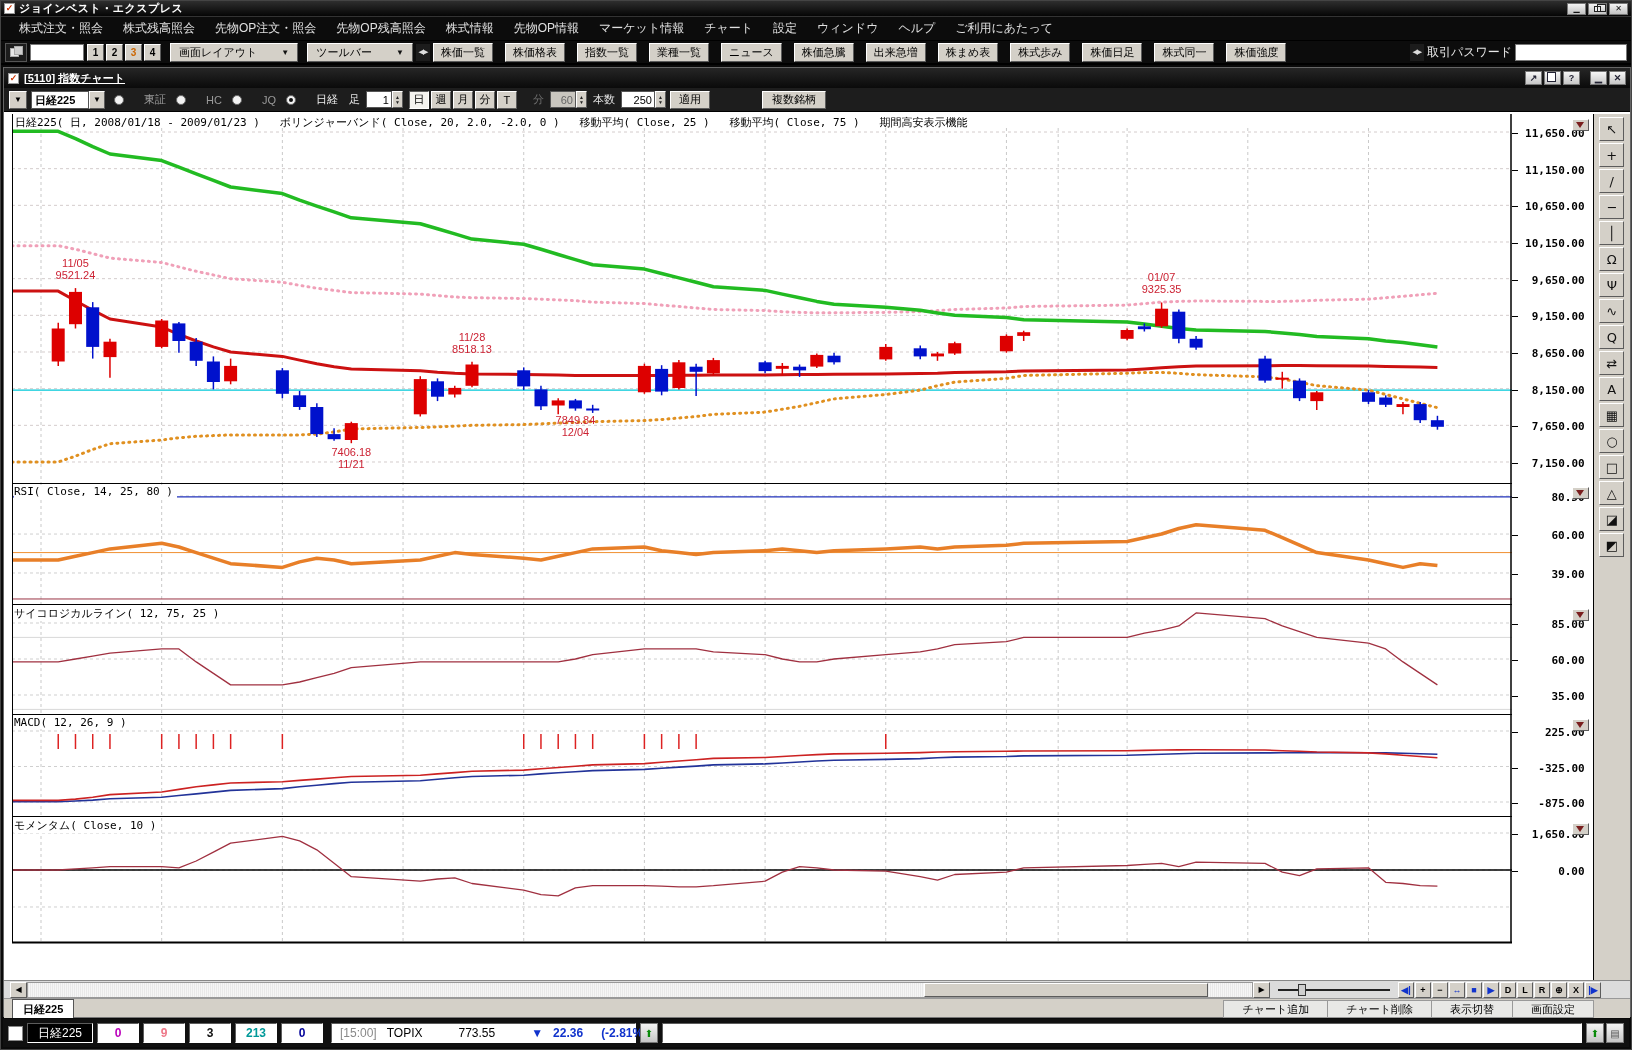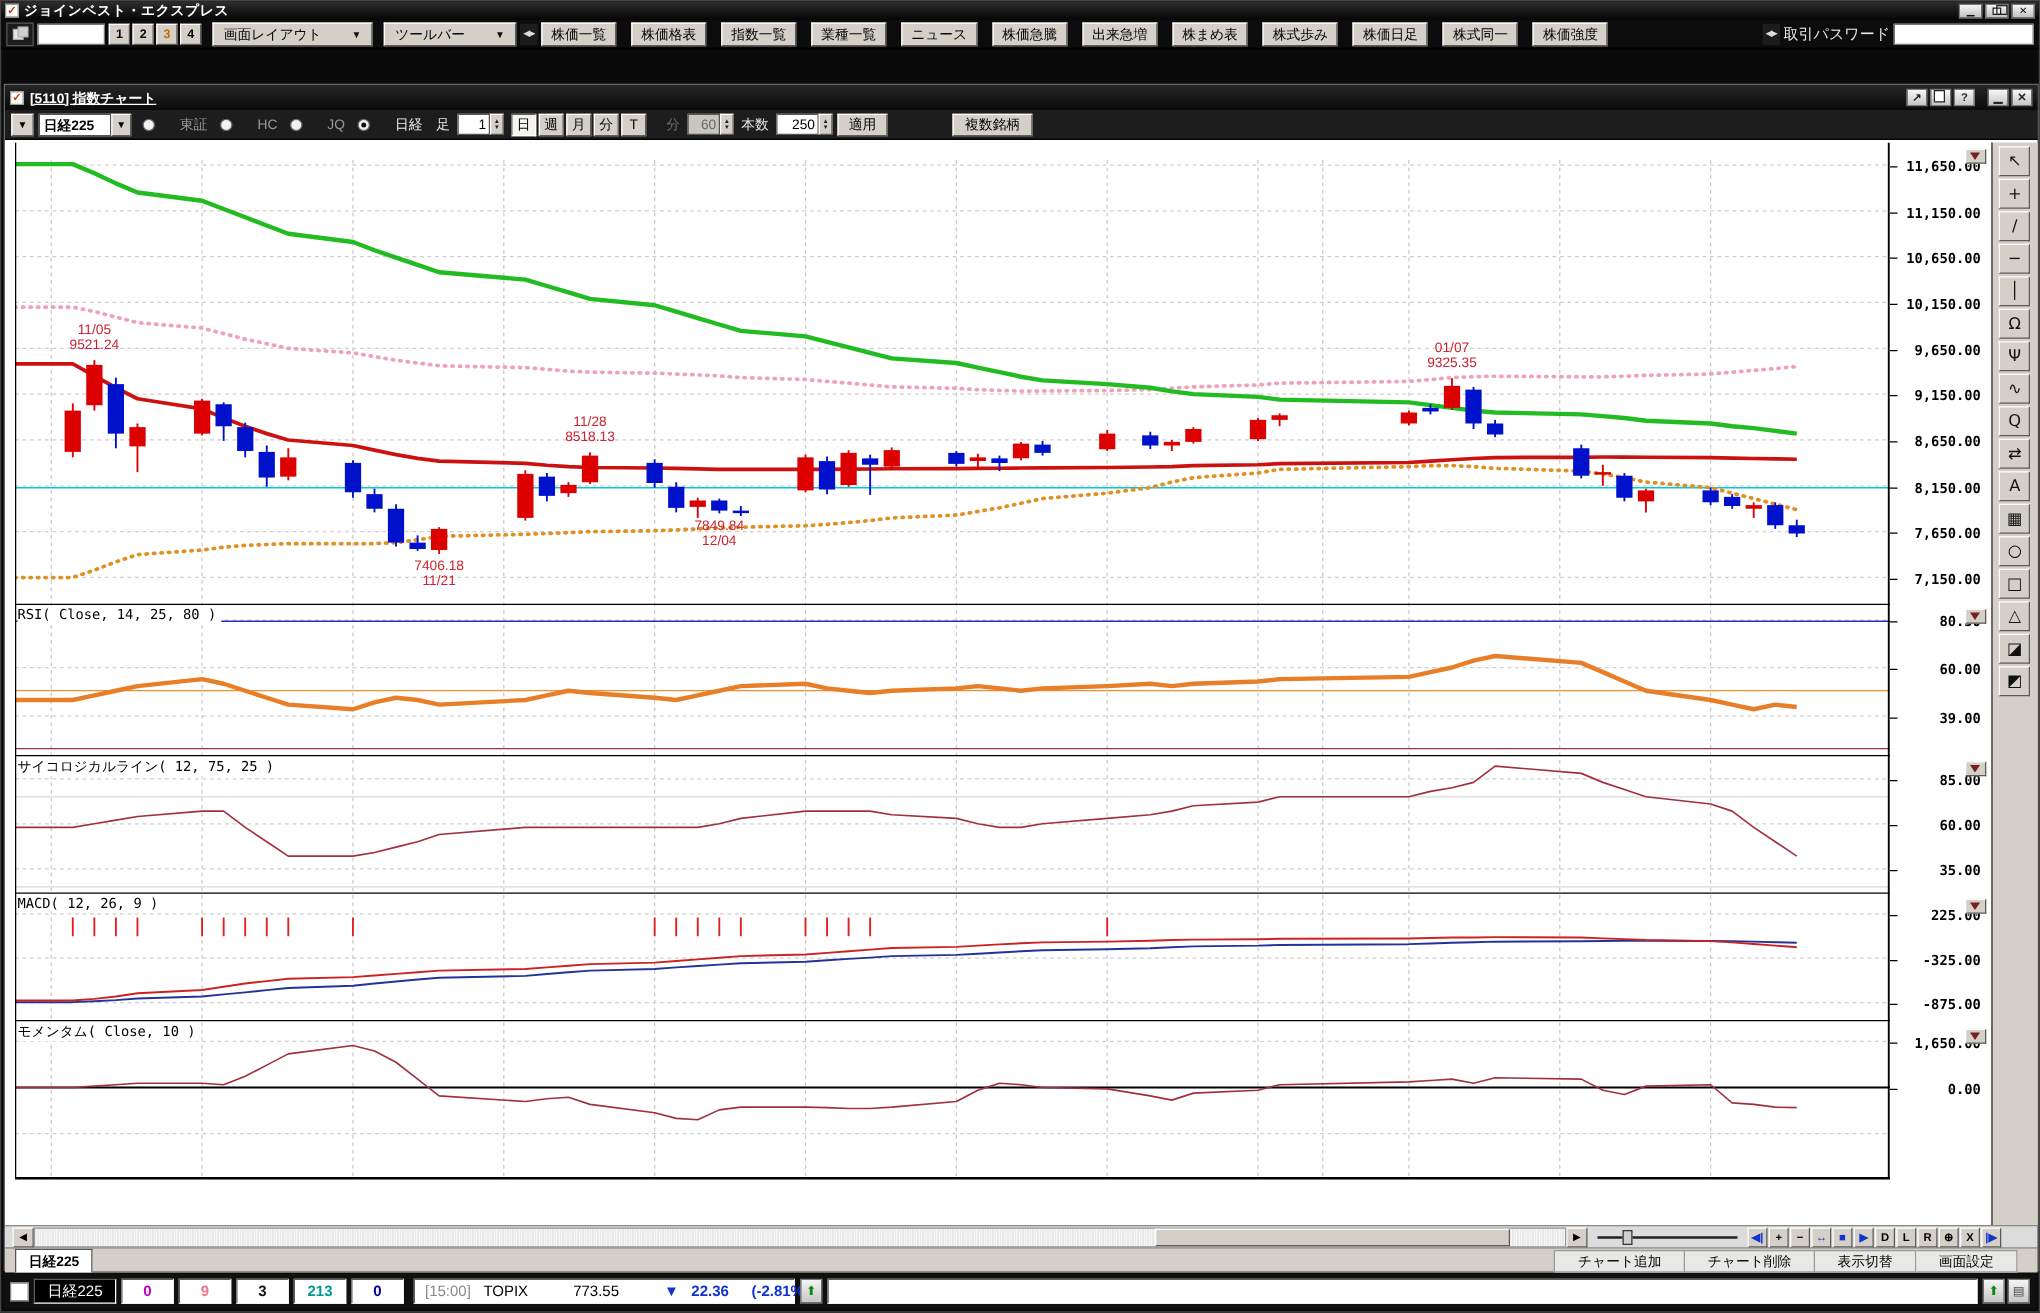--- a/index.html
+++ b/index.html
@@ -90,21 +90,21 @@
   .scroll-thumb { position:absolute; top:0; height:14px; left:896px; width:284px; background:#d4d0c8; border:1px solid; border-color:#fff #5c5c5c #5c5c5c #fff; }
   .hslider { position:relative; width:112px; height:16px; margin:0 8px; }
   .hslider::before { content:""; position:absolute; left:0; right:0; top:7px; height:2px; background:#222; }
   .hslider-handle { position:absolute; left:20px; top:2px; width:8px; height:12px; background:#cfcfcf; border:1px solid #333; }
   .navbtn { width:16px; height:16px; font-size:9px; font-weight:bold; display:flex; align-items:center; justify-content:center; padding:0; margin-right:1px; }
   .navbtn.blue { color:#1133cc; }
 
   .cw-tabs { height:20px; background:#d4d0c8; display:flex; align-items:flex-end; padding-left:8px; border-top:1px solid #999; }
   .tab { height:19px; background:#fff; border:1px solid #555; border-bottom:none; font-size:11px; font-weight:bold; padding:2px 10px 0; }
   .tab-spacer { flex:1; border-bottom:1px solid #777; height:19px; }
-  .bottombtns { display:flex; margin-right:16px; border-left:1px solid #999; }
+  .bottombtns { display:flex; margin-right:36px; border-left:1px solid #999; }
   .bbtn { height:18px; background:#e8e8e6; border:1px solid #999; border-left:none; font-size:11px; padding:0 18px; white-space:nowrap; }
 
   
   .statusbar { position:absolute; left:2px; right:2px; bottom:2px; height:28px; background:#101010; display:flex; align-items:center; gap:4px; padding:0 5px; }
   .sb-toggle { width:15px; height:15px; background:#fff; border:1px solid #888; }
   .sunken { border:1px solid; border-color:#5c5c5c #ffffff #ffffff #5c5c5c; }
   .sb-sym { width:66px; height:20px; background:#000; color:#fff; font-size:12px; display:flex; align-items:center; justify-content:center; }
   .sb-cell { width:42px; height:20px; background:#fff; font-size:12px; font-weight:bold; display:flex; align-items:center; justify-content:center; }
   .sb-topix { width:305px; height:20px; background:#fff; font-size:12px; display:flex; align-items:center; gap:10px; padding:0 8px; margin-left:4px; }
   .sb-time { color:#888; }
@@ -123,20 +123,34 @@
     <span class="title-text">ジョインベスト・エクスプレス</span>
     <span class="win-controls">
       <button class="winbtn">▁</button>
       <button class="winbtn">
           <span class="restore-glyph"></span>
         </button>
       <button class="winbtn">✕</button>
     </span>
   </div>
 
+  <div class="menubar" id="menubar">
+      <div class="menu-item">株式注文・照会</div>
+      <div class="menu-item">株式残高照会</div>
+      <div class="menu-item">先物OP注文・照会</div>
+      <div class="menu-item">先物OP残高照会</div>
+      <div class="menu-item">株式情報</div>
+      <div class="menu-item">先物OP情報</div>
+      <div class="menu-item">マーケット情報</div>
+      <div class="menu-item">チャート</div>
+      <div class="menu-item">設定</div>
+      <div class="menu-item">ウィンドウ</div>
+      <div class="menu-item">ヘルプ</div>
+      <div class="menu-item">ご利用にあたって</div>
+    </div>
 
   <div class="toolbar">
     <button class="tb-winicon">
       <svg width="13" height="12" viewBox="0 0 13 12">
           <rect x="0.5" y="2.5" width="8" height="8" fill="#e8e8e8" stroke="#aaa"></rect>
           <rect x="4.5" y="0.5" width="8" height="8" fill="#cfcfcf" stroke="#aaa"></rect>
         </svg>
     </button>
     <input class="tb-input" value="" style="">
     <span id="numbtns" style="display:flex;gap:2px;">
@@ -547,20 +561,21 @@
               <line x1="0" y1="755.9996" x2="1500" y2="755.9996" stroke="#000" stroke-width="1.5"></line>
               <polyline points="0,756.0 46.2,756.0 63.5,754.9 80.7,753.8 98.0,752.6 149.7,752.6 166.9,753.8 184.2,747.0 201.4,738.1 218.6,729.1 270.4,722.4 287.6,726.8 304.8,735.8 322.1,749.3 339.3,762.7 408.3,767.2 425.5,765.0 442.8,763.8 460.0,769.5 511.7,776.2 529.0,780.7 546.2,781.8 563.4,773.9 580.7,771.7 632.4,771.7 649.6,772.1 666.9,772.8 684.1,772.8 701.4,771.7 753.1,767.2 770.3,758.2 787.6,752.6 804.8,753.8 822.0,756.0 873.8,757.1 908.2,762.7 925.5,766.1 942.7,760.5 994.4,758.2 1011.7,753.8 1115.1,751.5 1132.4,750.4 1149.6,749.3 1166.8,752.6 1184.1,748.2 1253.0,749.3 1270.3,758.2 1287.5,761.6 1304.8,754.9 1356.5,753.8 1373.7,768.3 1391.0,769.5 1408.2,771.7 1425.4,772.1" fill="none" stroke="#a03040" stroke-width="1.3" stroke-linejoin="round"></polyline>
               <line x1="0" y1="369.5" x2="1500" y2="369.5" stroke="#000" stroke-width="1"></line>
               <line x1="0" y1="490.5" x2="1500" y2="490.5" stroke="#000" stroke-width="1"></line>
               <line x1="0" y1="600.5" x2="1500" y2="600.5" stroke="#000" stroke-width="1"></line>
               <line x1="0" y1="702.5" x2="1500" y2="702.5" stroke="#000" stroke-width="1"></line>
               <line x1="0" y1="828.5" x2="1500" y2="828.5" stroke="#000" stroke-width="2"></line>
               <line x1="0.5" y1="0" x2="0.5" y2="829" stroke="#000" stroke-width="1"></line>
               <line x1="1499" y1="0" x2="1499" y2="829" stroke="#000" stroke-width="1.5"></line>
             </svg>
+          <div class="legend">日経225( 日, 2008/01/18 - 2009/01/23 )   ボリンジャーバンド( Close, 20, 2.0, -2.0, 0 )   移動平均( Close, 25 )   移動平均( Close, 75 )   期間高安表示機能</div>
         <div class="plabel" style="top: 371px;">RSI( Close, 14, 25, 80 )</div>
             <div class="plabel" style="top: 492px;">サイコロジカルライン( 12, 75, 25 )</div>
             <div class="plabel" style="top: 602px;">MACD( 12, 26, 9 )</div>
             <div class="plabel" style="top: 704px;">モメンタム( Close, 10 )</div>
           </div>
       </div>
       <div id="gutter">
           <div class="axis-label" style="top: 13px;">11,650.00</div>
           <div class="axis-label" style="top: 49.6666px;">11,150.00</div>
           <div class="axis-label" style="top: 86.3331px;">10,650.00</div>

